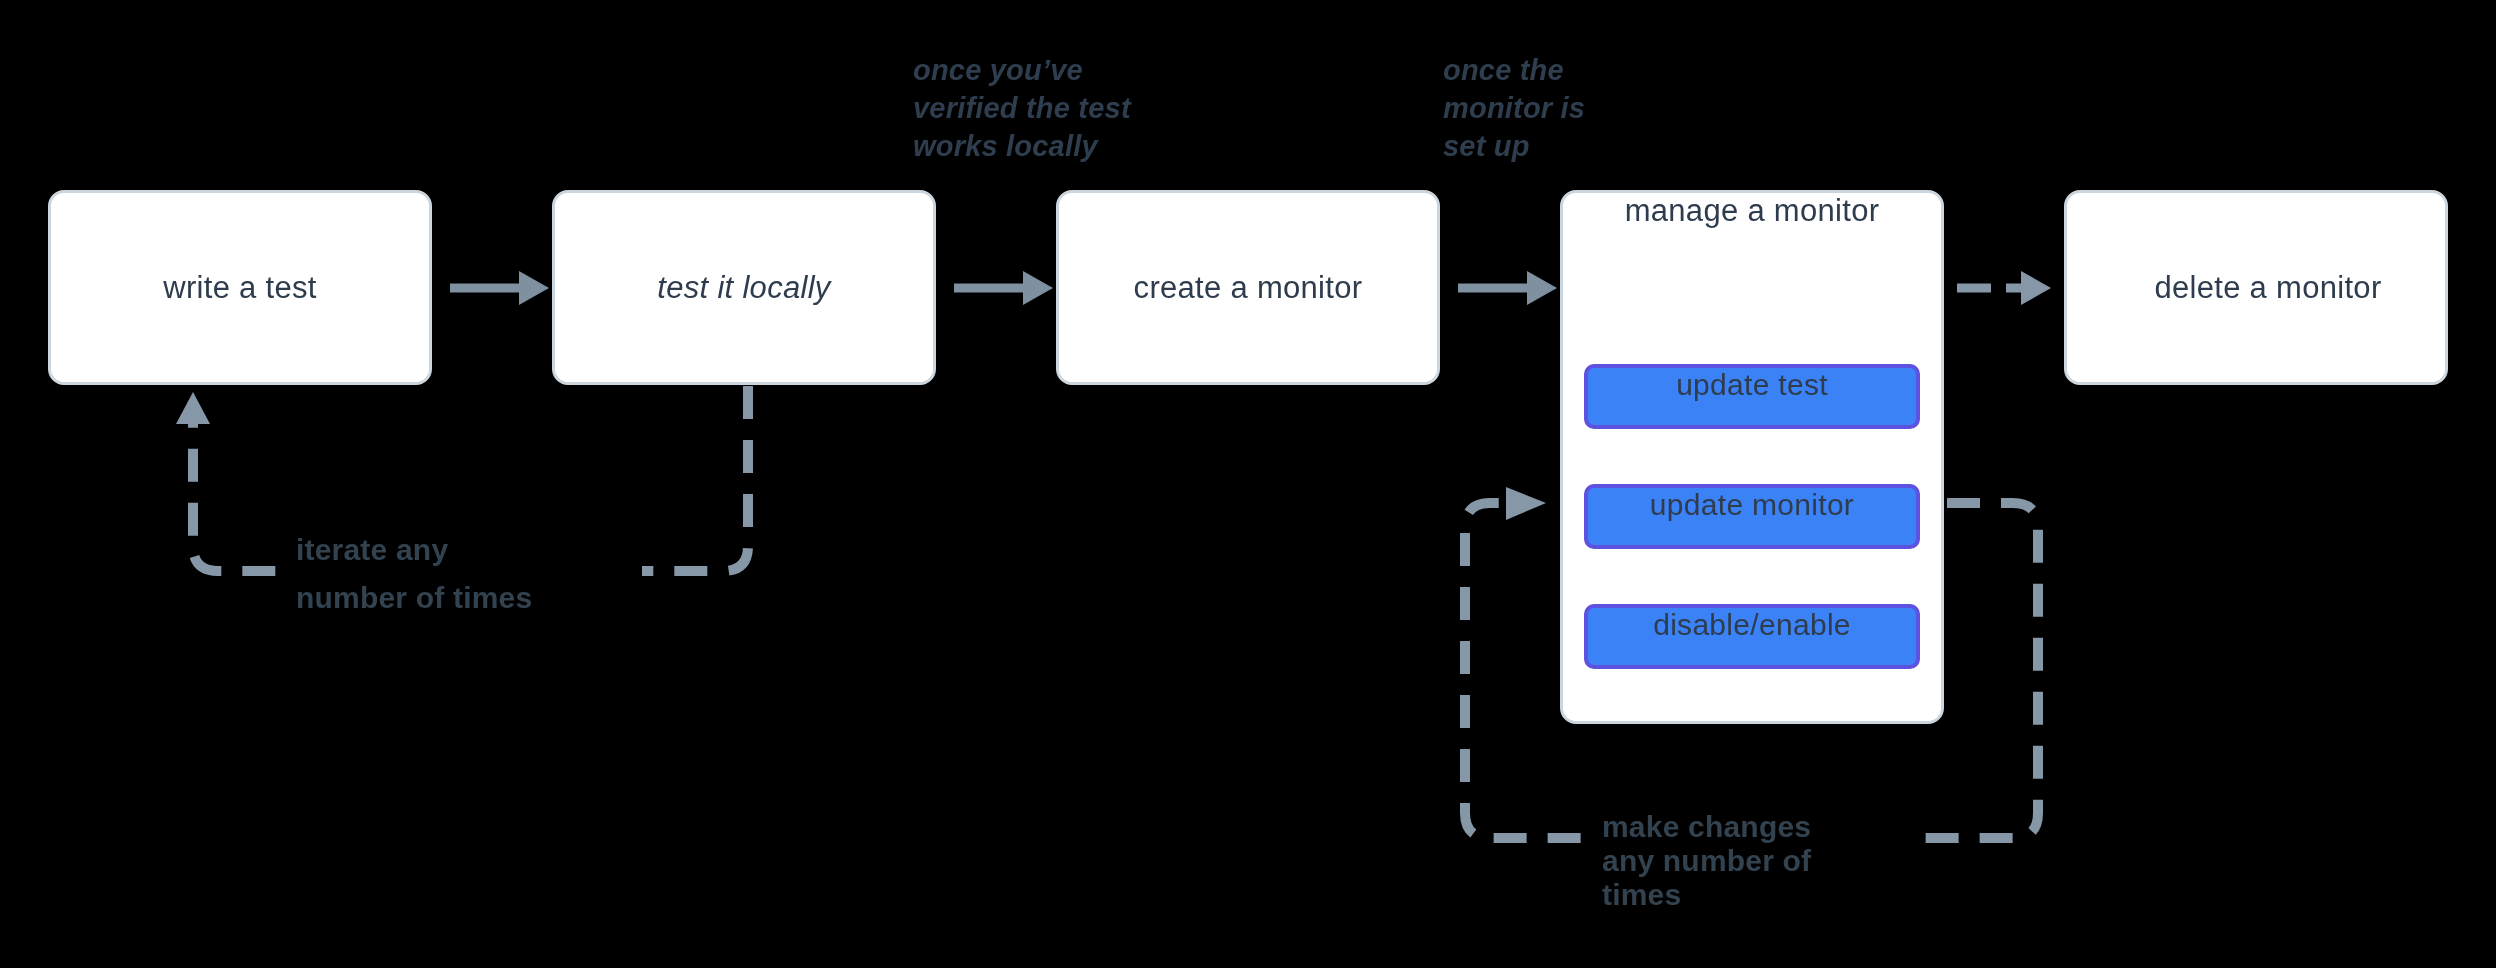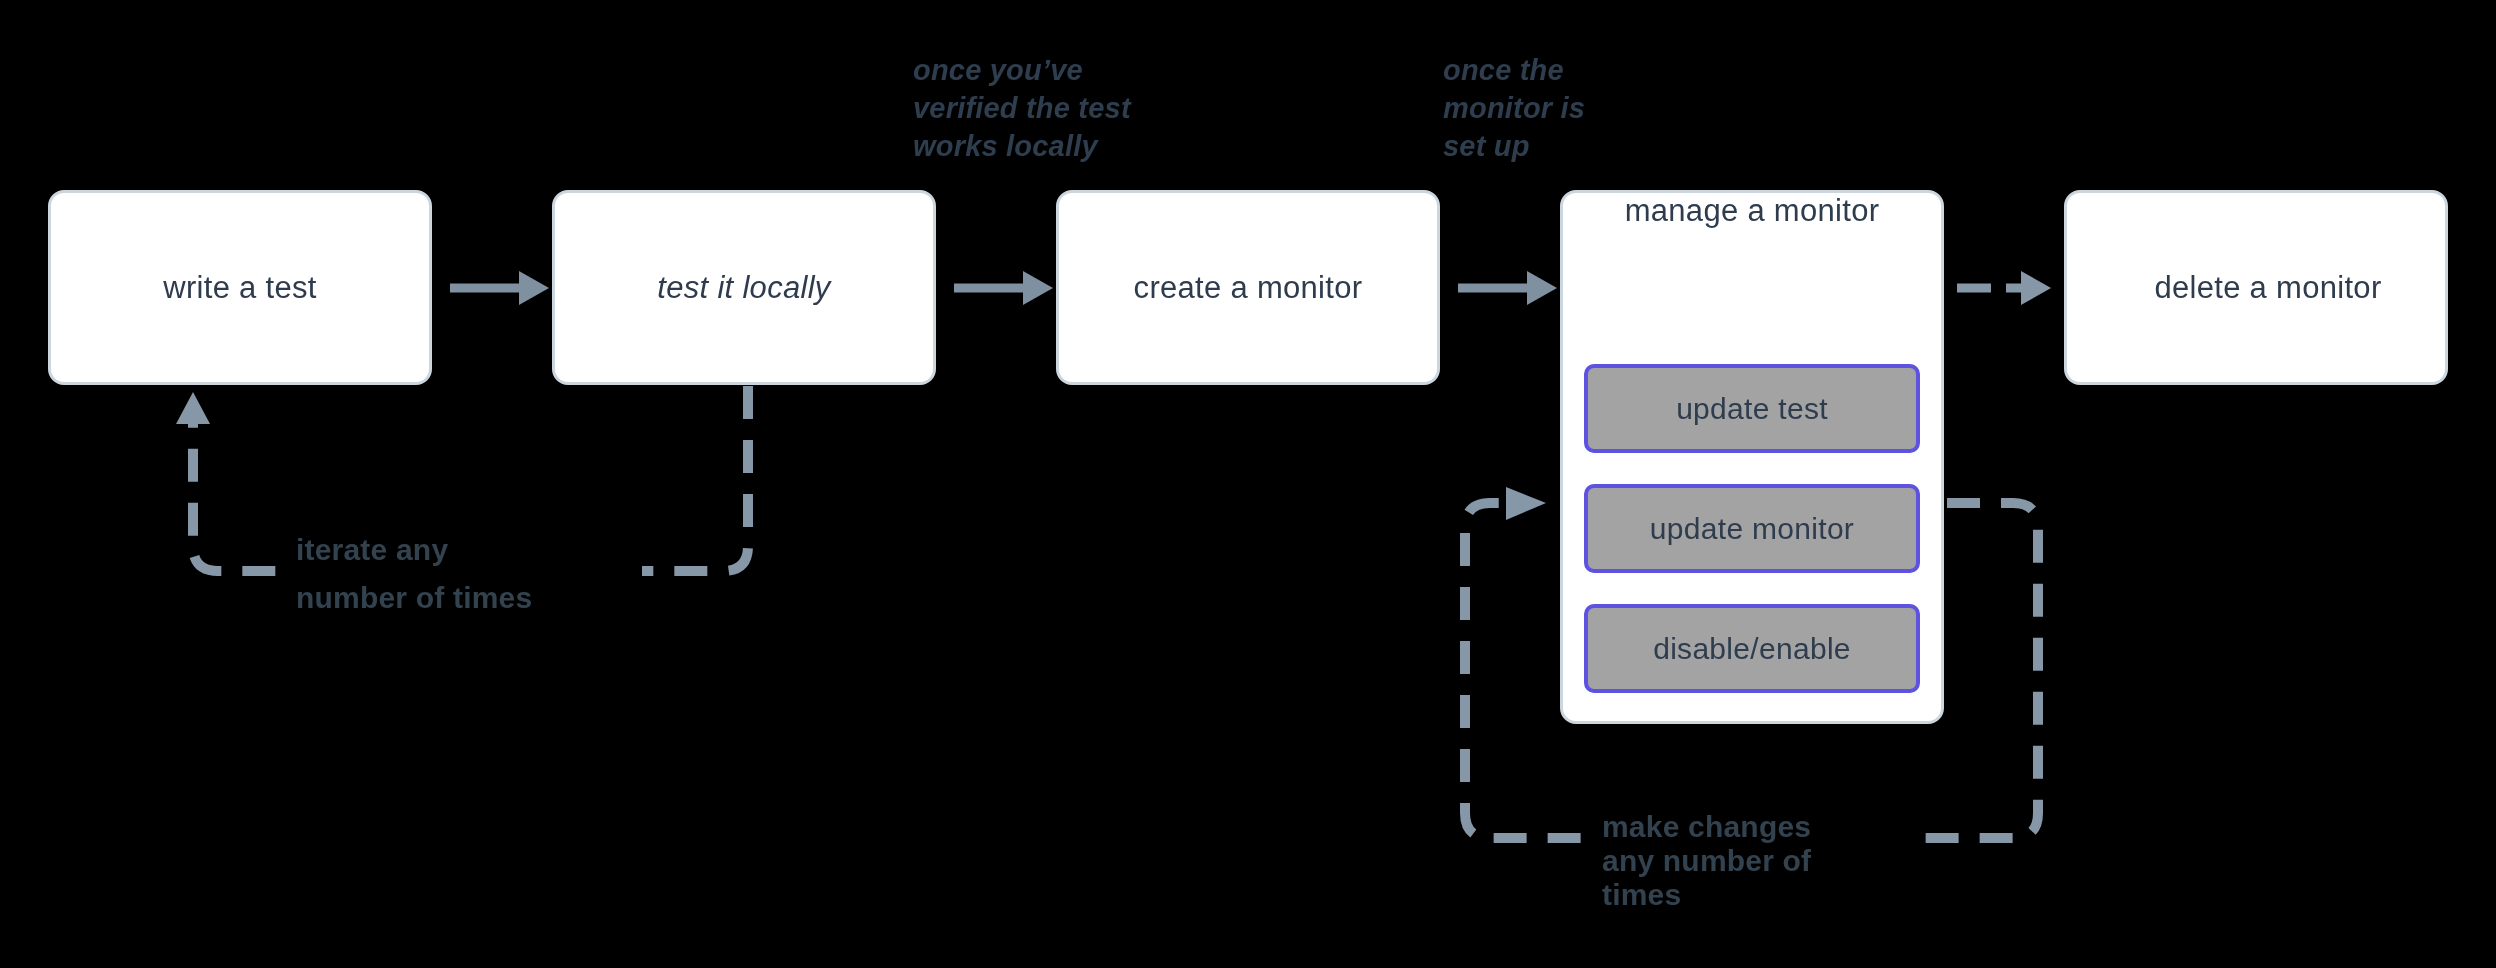--- a/index.html
+++ b/index.html
@@ -11,23 +11,23 @@
     position:absolute;box-sizing:border-box;
     background:#ffffff;border:3px solid #ccd6df;border-radius:16px;
     display:flex;align-items:center;justify-content:center;
     font-size:31px;color:#2e3c4e;letter-spacing:.3px;
   }
   .node-title{
     position:absolute;top:0;left:0;right:0;height:190px;
     display:flex;align-items:flex-start;justify-content:center;
   }
   .subnode{
-    position:absolute;left:21px;width:336px;height:89px;box-sizing:border-box;
-    background:#a3a3a3;border:4px solid #5e52e1;border-radius:10px;
-    display:flex;align-items:center;justify-content:center;
+    position:absolute;left:21px;width:336px;height:65px;box-sizing:border-box;
+    background:#3b82f6;border:4px solid #5e52e1;border-radius:10px;
+    display:flex;align-items:flex-start;justify-content:center;
     font-size:30px;color:#2e3c4e;letter-spacing:.3px;
   }
   .annotation{
     position:absolute;font-style:italic;font-weight:700;
     font-size:29px;line-height:38px;color:#2f3e4f;
     white-space:pre-line;letter-spacing:.2px;
   }
   .loop-label{
     position:absolute;font-weight:700;font-size:30px;color:#33424f;
     background:#000;white-space:pre-line;

